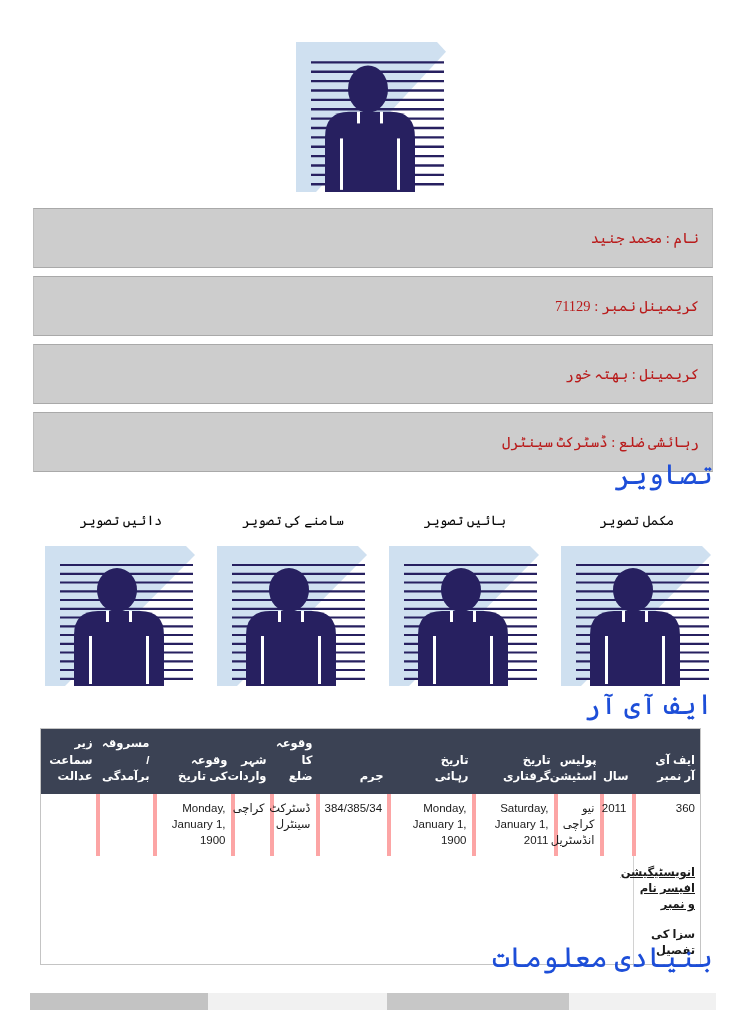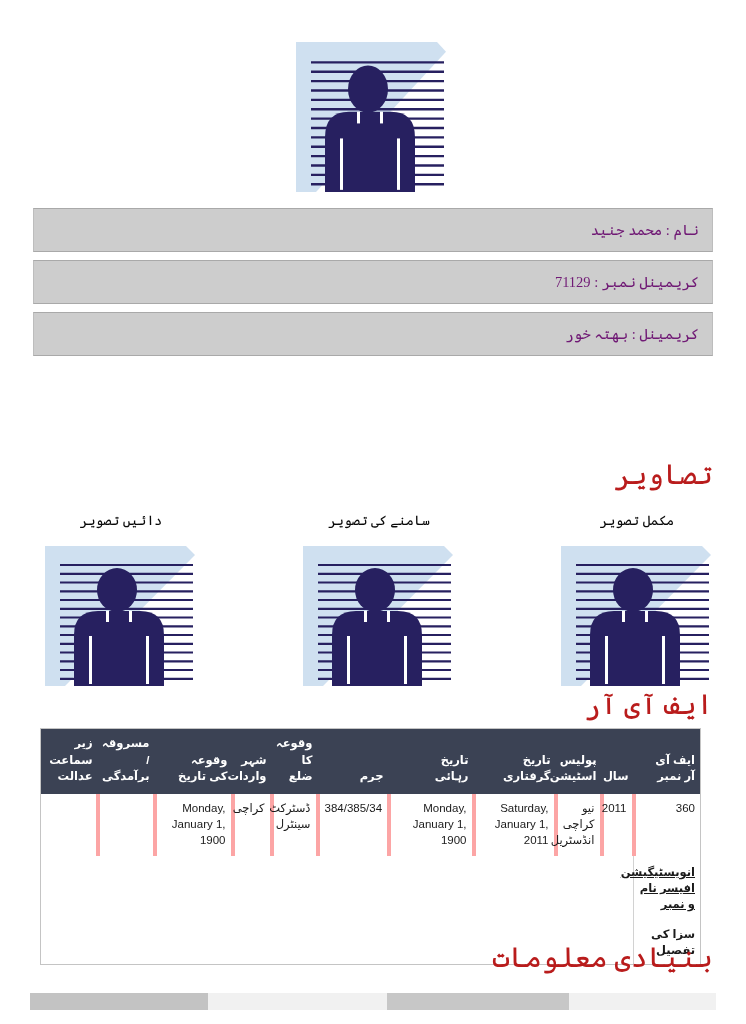--- a/index.html
+++ b/index.html
@@ -9,32 +9,32 @@
     font-family:"Liberation Serif","DejaVu Serif",serif; color:#111;
   }
   .page { position:relative; width:746px; height:1024px; direction:rtl; }
 
   
   .top-photo { position:absolute; left:296px; top:42px; width:152px; height:150px; }
 
   
   .bars { position:absolute; top:208px; left:33px; right:33px; }
   .bar {
-    height:44px; margin-bottom:8px;
+    height:60px; margin-bottom:8px;
     background:#cdcdcd;
     border:1px solid #a9a9a9;
     border-left-color:#bdbdbd; border-right-color:#bdbdbd;
     display:flex; align-items:center;
-    padding:0 13px; font-size:14.5px; color:#701a75;
+    padding:0 13px; font-size:14.5px; color:#b91c1c;
   }
 
   
   .section-heading {
     position:absolute; right:33px; font-size:28px; font-weight:400;
-    color:#b91c1c; line-height:1.2;
+    color:#1d4ed8; line-height:1.2;
   }
   .h-photos { top:458px; }
   .h-fir    { top:688px; }
   .h-basic  { top:941px; }
 
   
   .photo-grid {
     position:absolute; top:512px; left:45px; width:668px;
     display:flex; justify-content:space-between;
   }
@@ -126,27 +126,34 @@
   <div class="top-photo">
     <svg class="mug" viewBox="0 0 152 140" preserveAspectRatio="none" width="152" height="150">
       <use href="#mugshot-sym" xlink:href="#mugshot-sym"></use>
     </svg>
   </div>
 
   <div class="bars">
     <div class="bar">نام : محمد جنید</div>
     <div class="bar">کریمینل نمبر : 71129</div>
     <div class="bar">کریمینل : بھتہ خور</div>
+    <div class="bar">رہائشی ضلع : ڈسٹرکٹ سینٹرل</div>
   </div>
 
   <h2 class="section-heading h-photos">تصاویر</h2>
 
   <div class="photo-grid">
     <figure class="photo-cell">
       <figcaption class="plabel">مکمل تصویر</figcaption>
+      <svg class="mug" viewBox="0 0 152 140" preserveAspectRatio="none">
+        <use href="#mugshot-sym" xlink:href="#mugshot-sym"></use>
+      </svg>
+    </figure>
+    <figure class="photo-cell">
+      <figcaption class="plabel">بائیں تصویر</figcaption>
       <svg class="mug" viewBox="0 0 152 140" preserveAspectRatio="none">
         <use href="#mugshot-sym" xlink:href="#mugshot-sym"></use>
       </svg>
     </figure>
     <figure class="photo-cell">
       <figcaption class="plabel">سامنے کی تصویر</figcaption>
       <svg class="mug" viewBox="0 0 152 140" preserveAspectRatio="none">
         <use href="#mugshot-sym" xlink:href="#mugshot-sym"></use>
       </svg>
     </figure>

